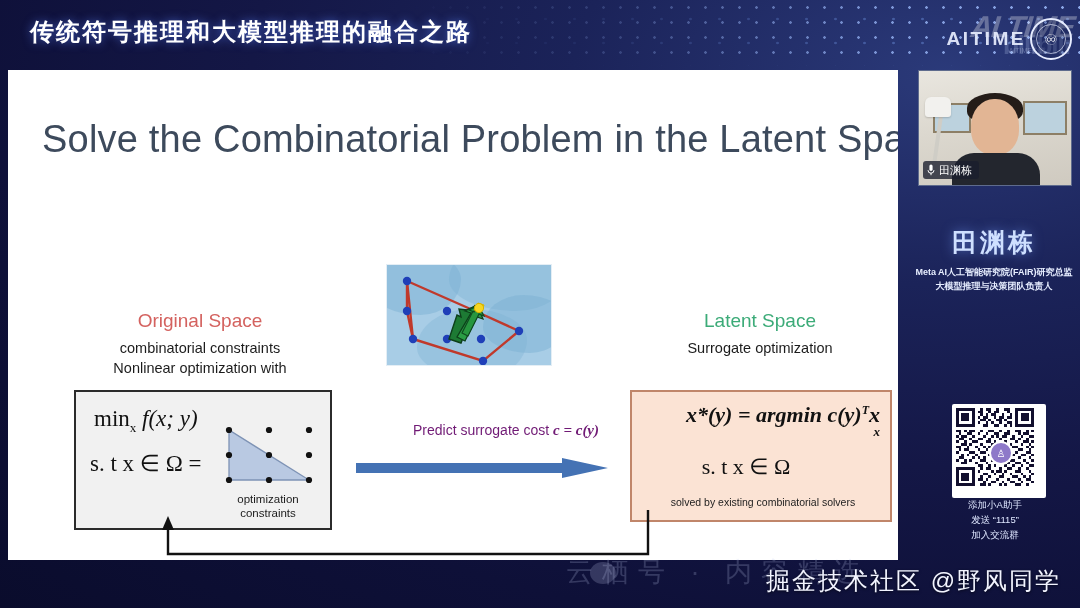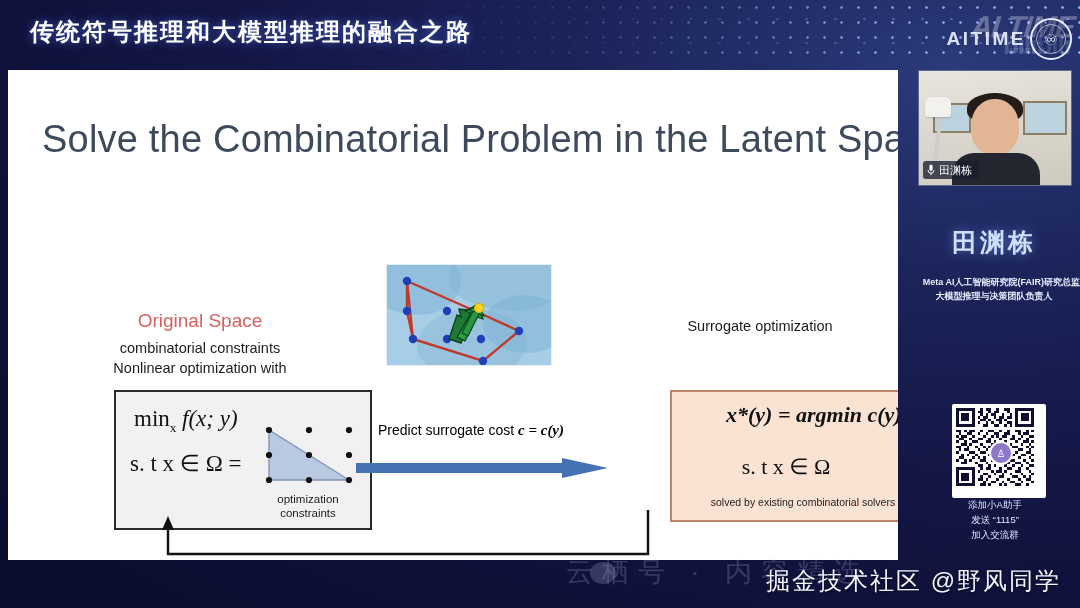--- a/index.html
+++ b/index.html
@@ -45,37 +45,37 @@
   #right-title{color:#3cab78;}
   .col-sub{font-size:14.5px;color:#1c1c1c;line-height:1.35;margin-top:7px;}
 
   
   #latent-pic{position:absolute;left:378px;top:194px;width:164px;height:100px;overflow:hidden;
     background:#a8cde6;border:1px solid #e4eef5;}
   #latent-pic .blob{position:absolute;background:rgba(122,176,211,.85);border-radius:48% 52% 44% 56%/55% 44% 56% 45%;}
   #latent-svg{position:absolute;inset:0;}
 
   
-  .fbox{position:absolute;box-sizing:border-box;margin-left:40px;}
+  .fbox{position:absolute;box-sizing:border-box;}
   #left-box{left:66px;top:320px;width:258px;height:140px;background:#f1f1f1;border:2px solid #2b2b2b;}
   #right-box{left:622px;top:320px;width:262px;height:132px;background:#fbe3d4;border:2px solid #c0866a;}
   .formula{font-family:"Liberation Serif",serif;color:#111;}
   #lf1{position:absolute;left:18px;top:14px;font-size:23px;}
   #lf1 .sub{font-size:13px;}
   #lf2{position:absolute;left:14px;top:58px;font-size:23px;}
   #tri-wrap{position:absolute;left:145px;top:30px;width:100px;height:68px;}
   #tri-cap{position:absolute;left:132px;top:100px;width:120px;text-align:center;font-size:11.5px;
     color:#1c1c1c;line-height:1.25;font-family:"Liberation Sans",sans-serif;}
   #rf1{position:absolute;left:14px;top:10px;font-size:22px;width:234px;text-align:right;}
   #rf2{position:absolute;left:14px;top:62px;font-size:22px;width:200px;text-align:center;}
   #rf3{position:absolute;left:6px;top:104px;width:250px;text-align:center;font-size:10.5px;color:#1c1c1c;
     font-family:"Liberation Sans",sans-serif;}
 
   
-  #mid-label{position:absolute;left:328px;top:352px;width:270px;text-align:center;font-size:14px;color:#000000;}
+  #mid-label{position:absolute;left:363px;top:352px;width:270px;text-align:center;font-size:14px;color:#701a75;}
   #mid-label .it{font-family:"Liberation Serif",serif;font-weight:bold;font-style:italic;font-size:15px;}
   #mid-arrow{position:absolute;left:348px;top:388px;width:252px;height:20px;}
 
   
   #loop{position:absolute;left:140px;top:440px;width:640px;height:62px;}
 
   
   #cam{position:absolute;left:918px;top:70px;width:152px;height:114px;background:#2b3550;overflow:hidden;
     border:1px solid rgba(190,210,255,.35);}
   #cam-bg{position:absolute;inset:0;background:linear-gradient(170deg,#e9e6df 0%,#dcd8cf 45%,#cfcac0 100%);}
@@ -88,21 +88,21 @@
   #cam-hair{position:absolute;left:48px;top:22px;width:56px;height:30px;background:#241c18;border-radius:50% 50% 38% 38%;}
   #cam-body{position:absolute;left:33px;top:82px;width:88px;height:40px;background:#23262e;border-radius:22px 22px 0 0;}
   #cam-badge{position:absolute;left:4px;bottom:6px;height:18px;padding:0 7px 0 4px;background:rgba(25,30,45,.78);
     border-radius:3px;display:flex;align-items:center;gap:4px;}
   #cam-badge-name{color:#fff;font-size:11px;white-space:nowrap;}
 
   #speaker{position:absolute;left:908px;top:226px;width:172px;text-align:center;}
   #speaker-name{color:#cfe0ff;font-size:25px;font-weight:bold;letter-spacing:3px;
     text-shadow:0 0 12px rgba(120,160,255,.6);}
   #speaker-role1,#speaker-role2{color:#e7eeff;font-size:9px;font-weight:bold;line-height:1.55;white-space:nowrap;}
-  #speaker-role1{margin-top:17px;text-align:right;}
+  #speaker-role1{margin-top:7px;}
 
   #qr{position:absolute;left:952px;top:404px;width:86px;height:86px;background:#fff;padding:4px;border-radius:2px;}
   #qr-canvas{position:relative;width:100%;height:100%;}
   #qr-logo{position:absolute;left:50%;top:50%;width:20px;height:20px;margin:-10px 0 0 -10px;border-radius:50%;
     background:#8e79c9;border:2px solid #fff;display:flex;align-items:center;justify-content:center;
     color:#fff;font-size:10px;}
   #qr-cap{position:absolute;left:915px;top:497px;width:160px;text-align:center;color:#dfe7ff;
     font-size:9.5px;line-height:1.6;}
 
   
@@ -138,20 +138,21 @@
 
     <div class="col-head" id="left-head">
       <div class="col-title" id="left-title">Original Space</div>
       <div class="col-sub">
         <div>combinatorial constraints</div>
         <div>Nonlinear optimization with</div>
       </div>
     </div>
 
     <div class="col-head" id="right-head">
+      <div class="col-title" id="right-title">Latent Space</div>
       <div class="col-sub">
         <div>Surrogate optimization</div>
       </div>
     </div>
 
     <div id="latent-pic">
       <div class="blob" style="left:-18px;top:-14px;width:92px;height:64px;opacity:.55;"></div>
       <div class="blob" style="left:62px;top:-24px;width:120px;height:70px;opacity:.45;"></div>
       <div class="blob" style="left:30px;top:44px;width:110px;height:70px;opacity:.40;"></div>
       <div class="blob" style="left:96px;top:30px;width:84px;height:58px;opacity:.55;"></div>

